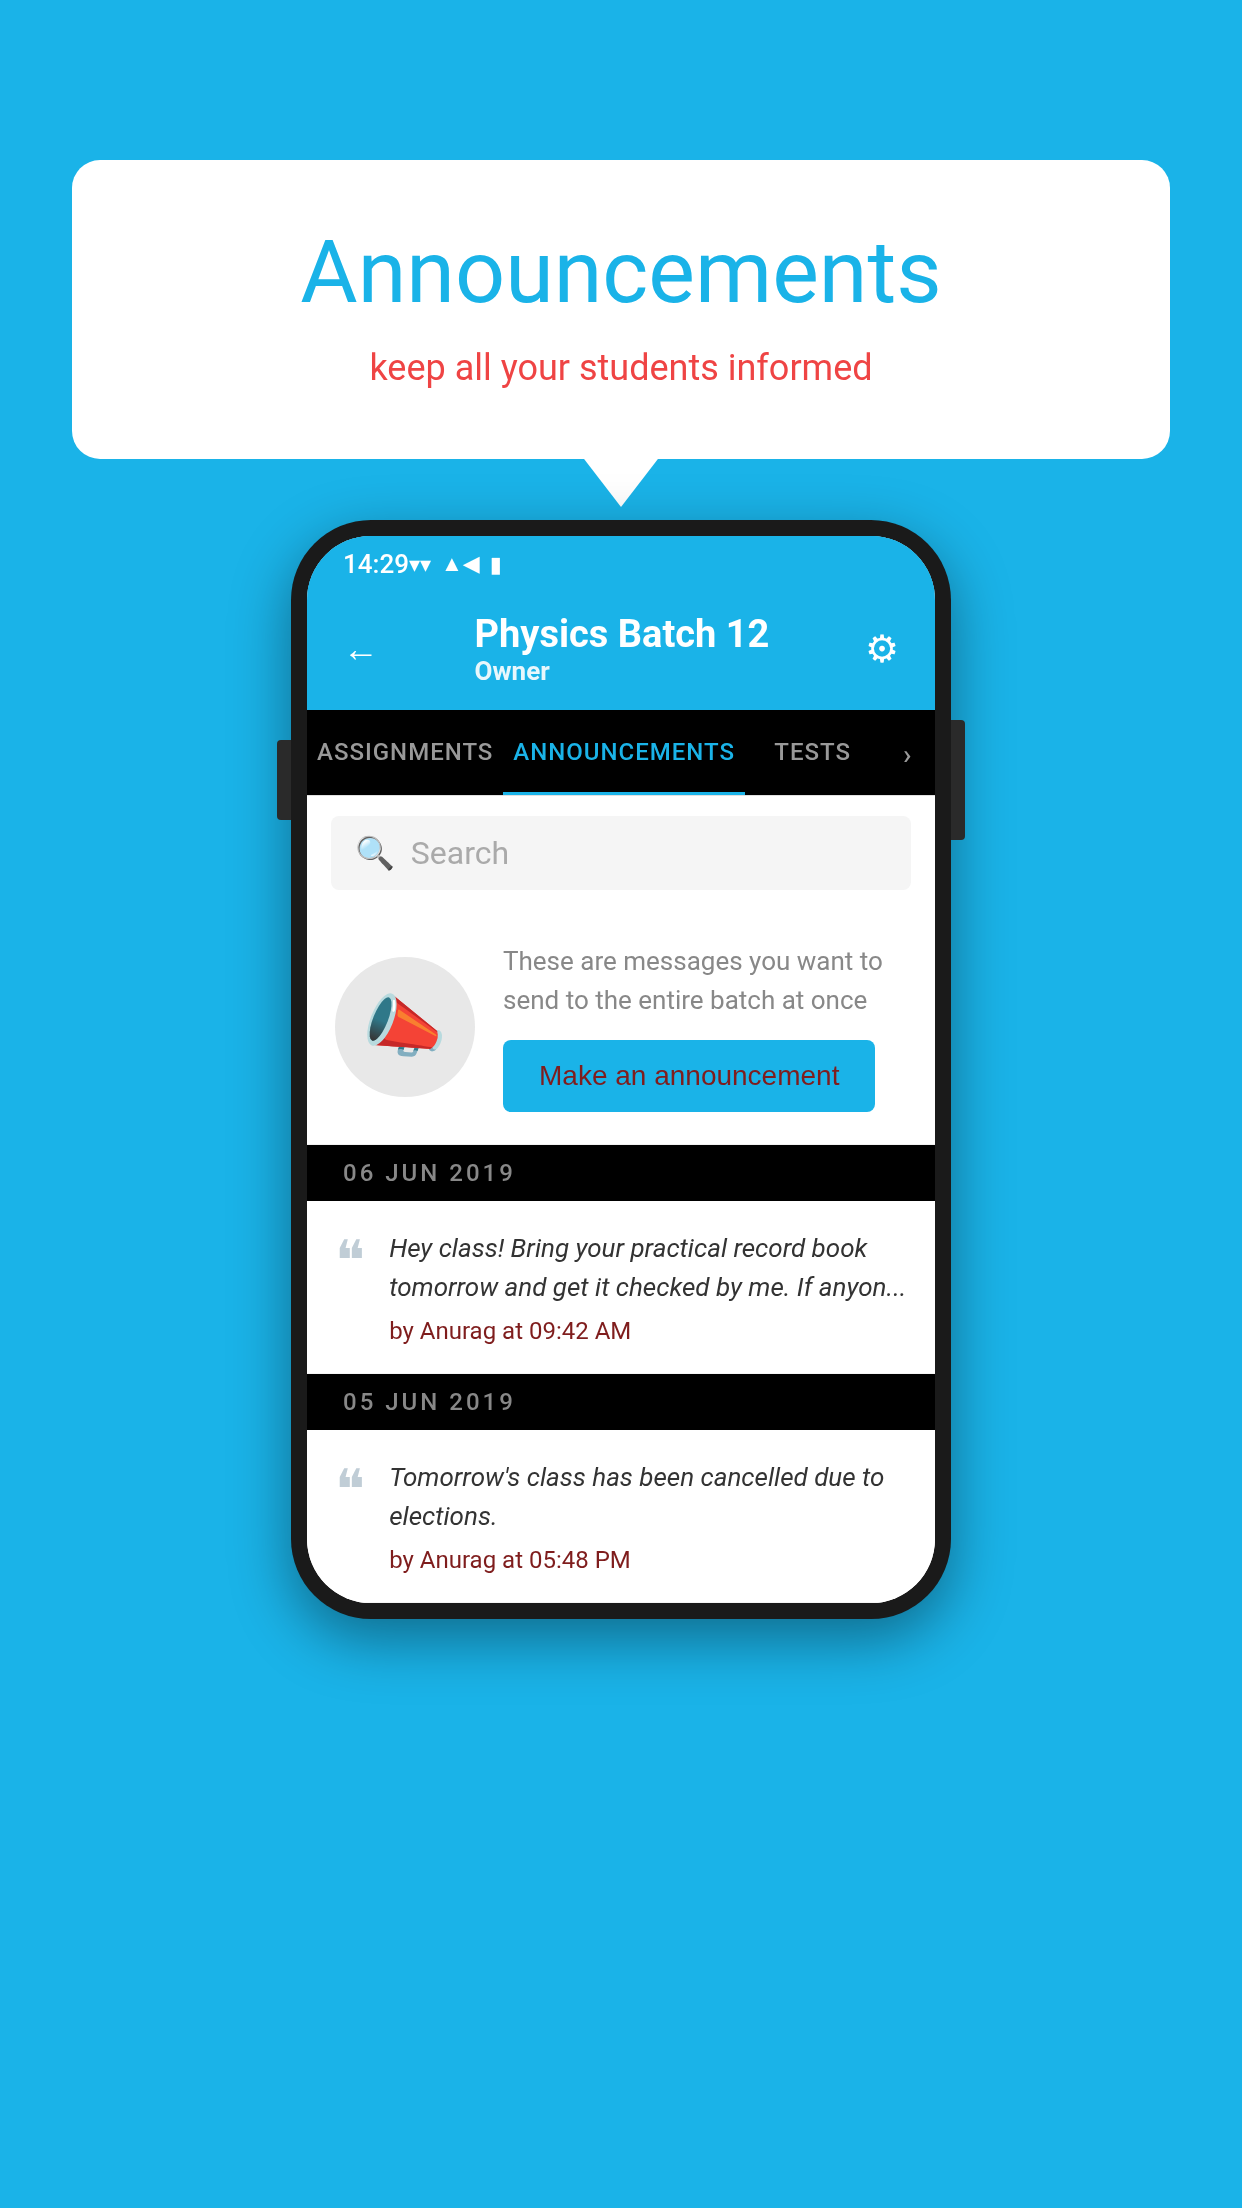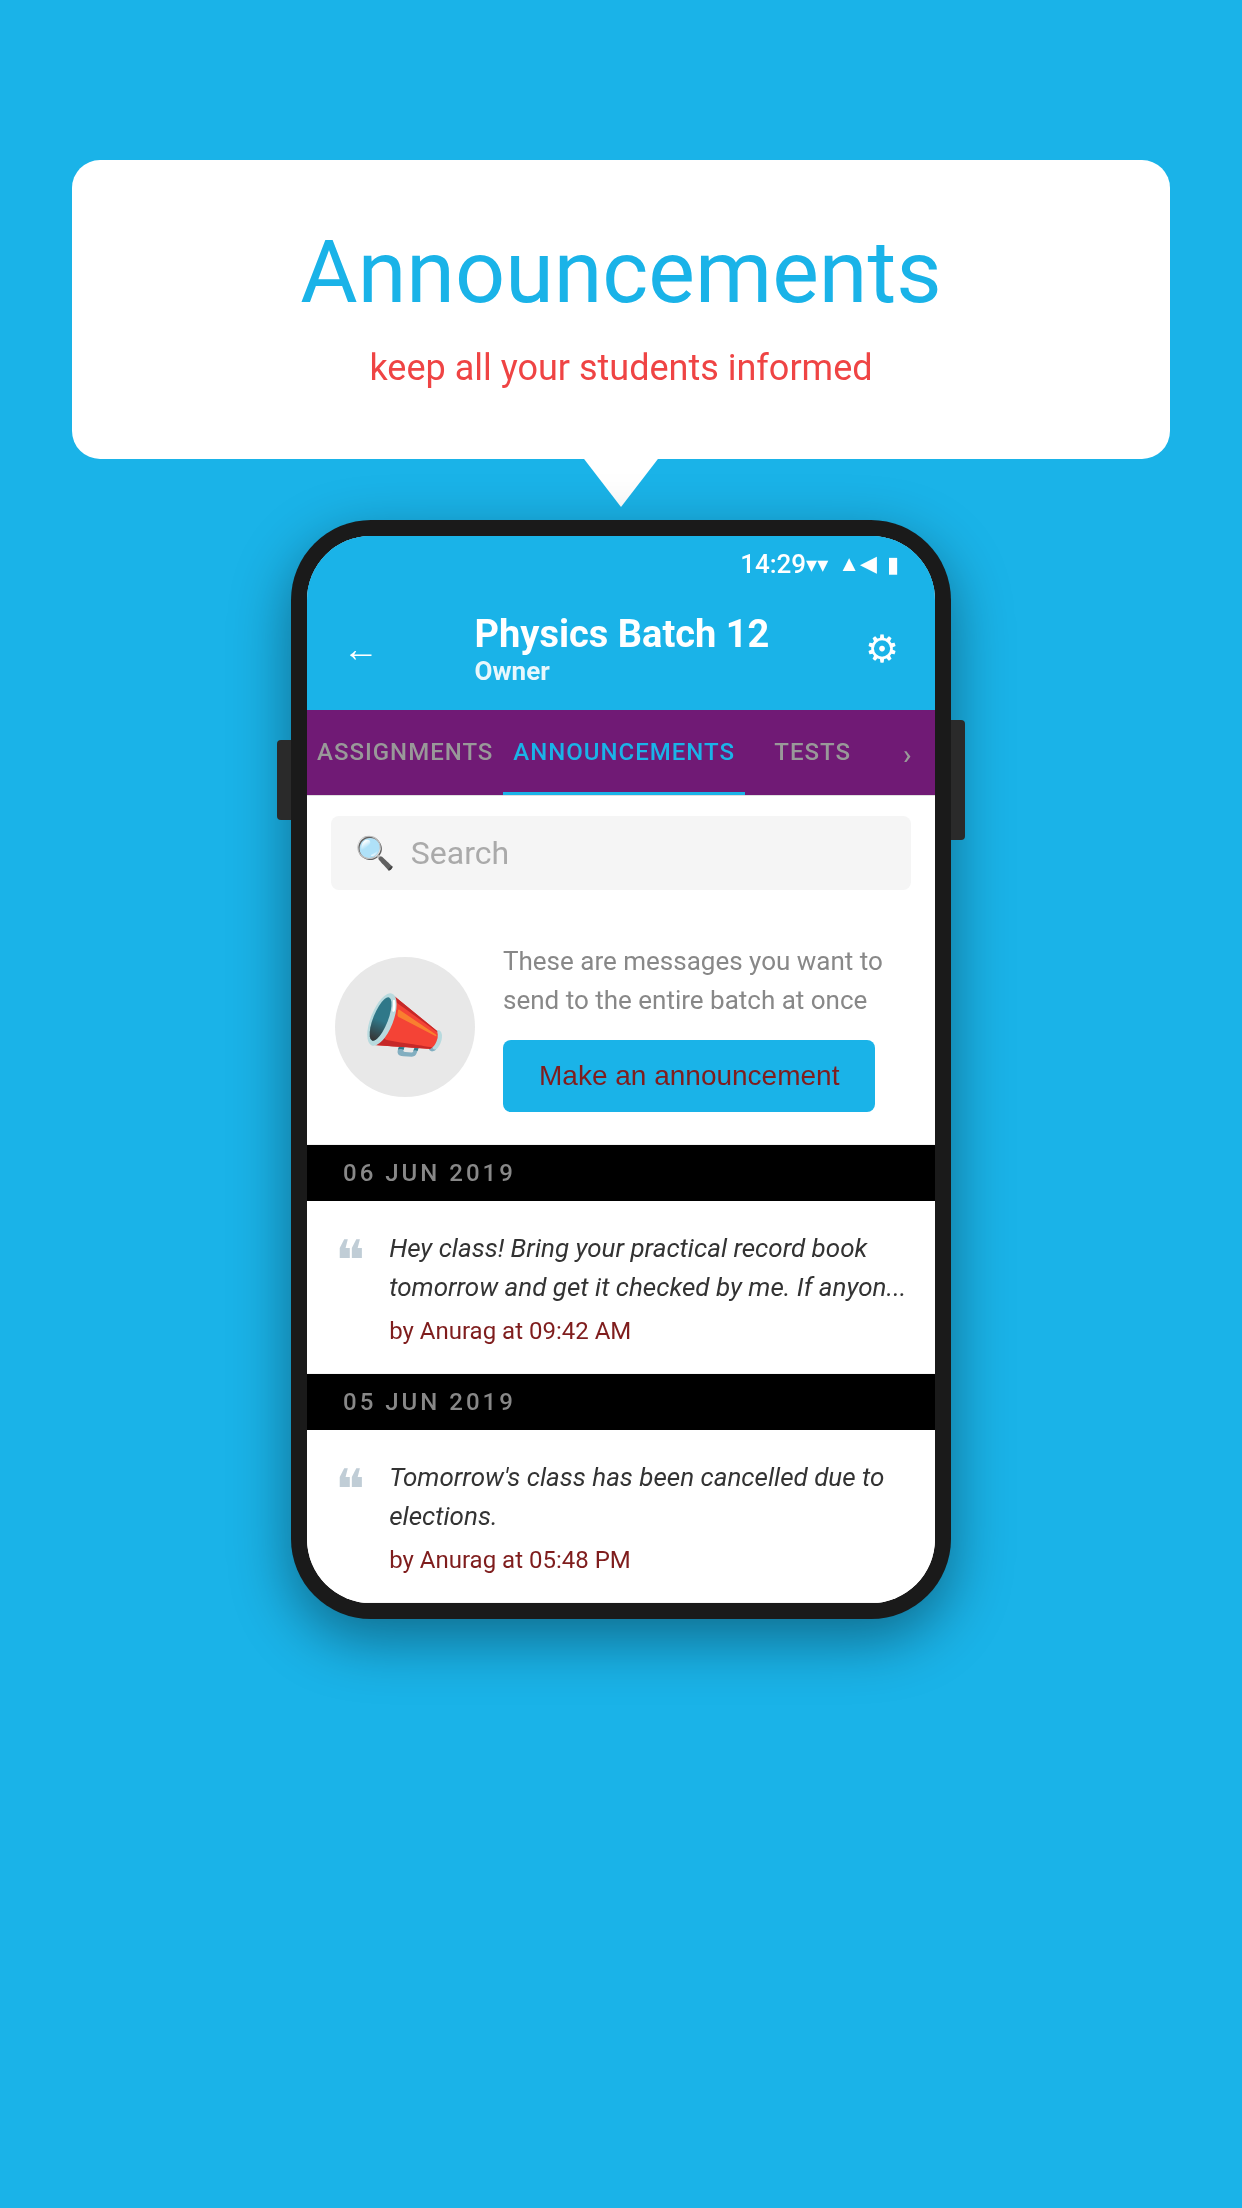--- a/index.html
+++ b/index.html
@@ -136,21 +136,21 @@
       border-radius: 50%;
       border: 2px solid #444;
     }
 
     
     .status-bar {
       background: #1ab3e8;
       height: 56px;
       display: flex;
       align-items: center;
-      justify-content: flex-end;
+      justify-content: flex-start;
       padding: 0 36px;
       margin-top: -56px;
       position: relative;
       z-index: 2;
     }
 
     .status-time {
       color: white;
       font-size: 26px;
       font-weight: 500;
@@ -200,21 +200,21 @@
     }
 
     .settings-icon {
       color: white;
       font-size: 38px;
       cursor: pointer;
     }
 
     
     .tab-bar {
-      background: #701a75;
+      background: #000000;
       display: flex;
       border-bottom: 1px solid #e0e0e0;
       position: relative;
     }
 
     .tab-item {
       flex: 1;
       text-align: center;
       padding: 28px 10px 24px;
       font-size: 24px;

